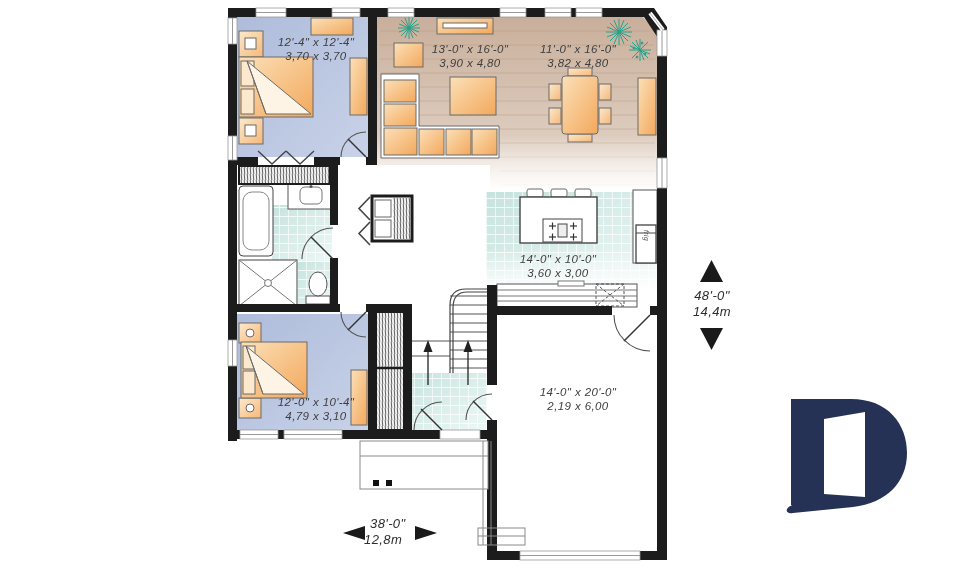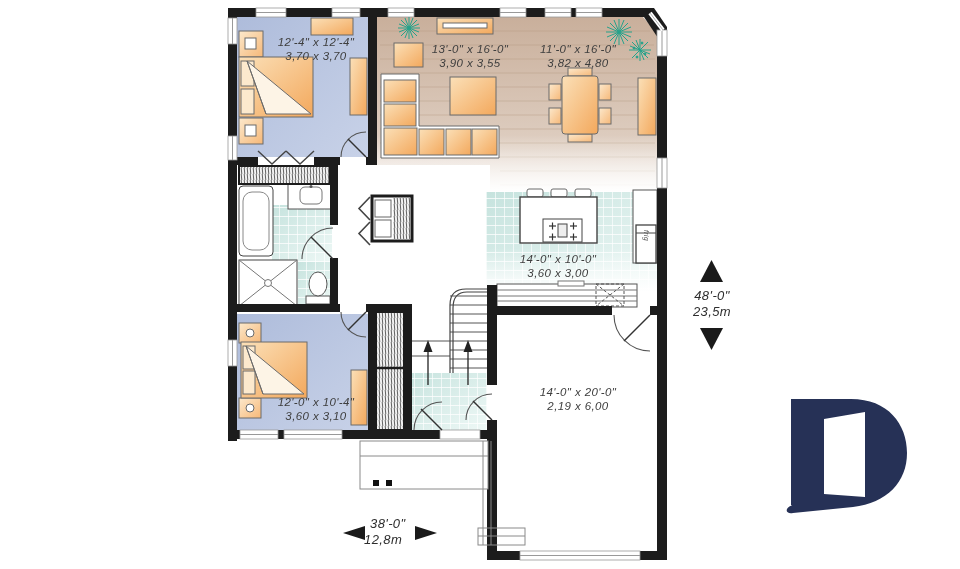--- a/index.html
+++ b/index.html
@@ -388,42 +388,42 @@
            C785,514.5 784.5,507.5 792,505.5 L791,505 L791,399 Z
            M824,419 L865,412 L865,497 L824,494 Z"></path>
 </svg>
 
 <div class="lbl" style="left:251px;top:36px">
   <span class="l1">12'-4" x 12'-4"</span>
   <span class="l2">3,70 x 3,70</span>
 </div>
 <div class="lbl" style="left:405px;top:43px">
   <span class="l1">13'-0" x 16'-0"</span>
-  <span class="l2">3,90 x 3,55</span>
+  <span class="l2">3,90 x 4,80</span>
 </div>
 <div class="lbl" style="left:513px;top:43px">
   <span class="l1">11'-0" x 16'-0"</span>
   <span class="l2">3,82 x 4,80</span>
 </div>
 <div class="lbl" style="left:493px;top:253px">
   <span class="l1">14'-0" x 10'-0"</span>
   <span class="l2">3,60 x 3,00</span>
 </div>
 <div class="lbl" style="left:251px;top:396px">
   <span class="l1">12'-0" x 10'-4"</span>
-  <span class="l2">3,60 x 3,10</span>
+  <span class="l2">4,79 x 3,10</span>
 </div>
 <div class="lbl" style="left:513px;top:386px">
   <span class="l1">14'-0" x 20'-0"</span>
   <span class="l2">2,19 x 6,00</span>
 </div>
 
 <div class="dim" style="left:678px;top:288px;width:68px">
   <span style="display:block">48'-0"</span>
-  <span style="display:block">23,5m</span>
+  <span style="display:block">14,4m</span>
 </div>
 <div class="dim" style="left:364px;top:516px;width:56px;text-align:left">
   <span style="display:block;padding-left:6px">38'-0"</span>
   <span style="display:block">12,8m</span>
 </div>
 
 <div class="frig">frig</div>
 
 </div>
 

